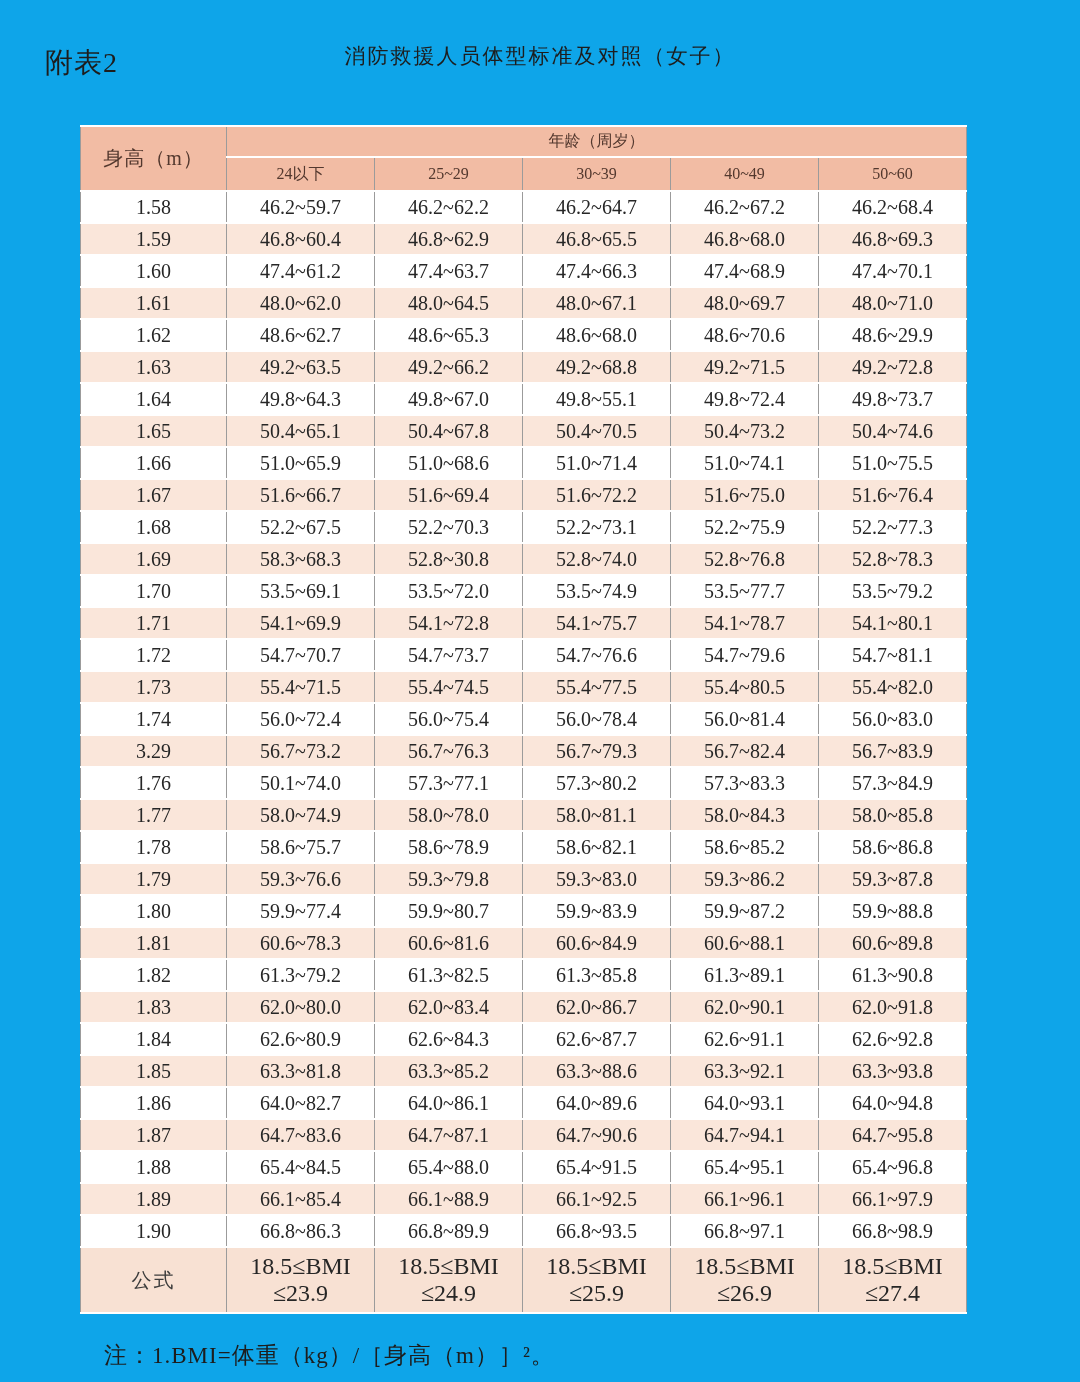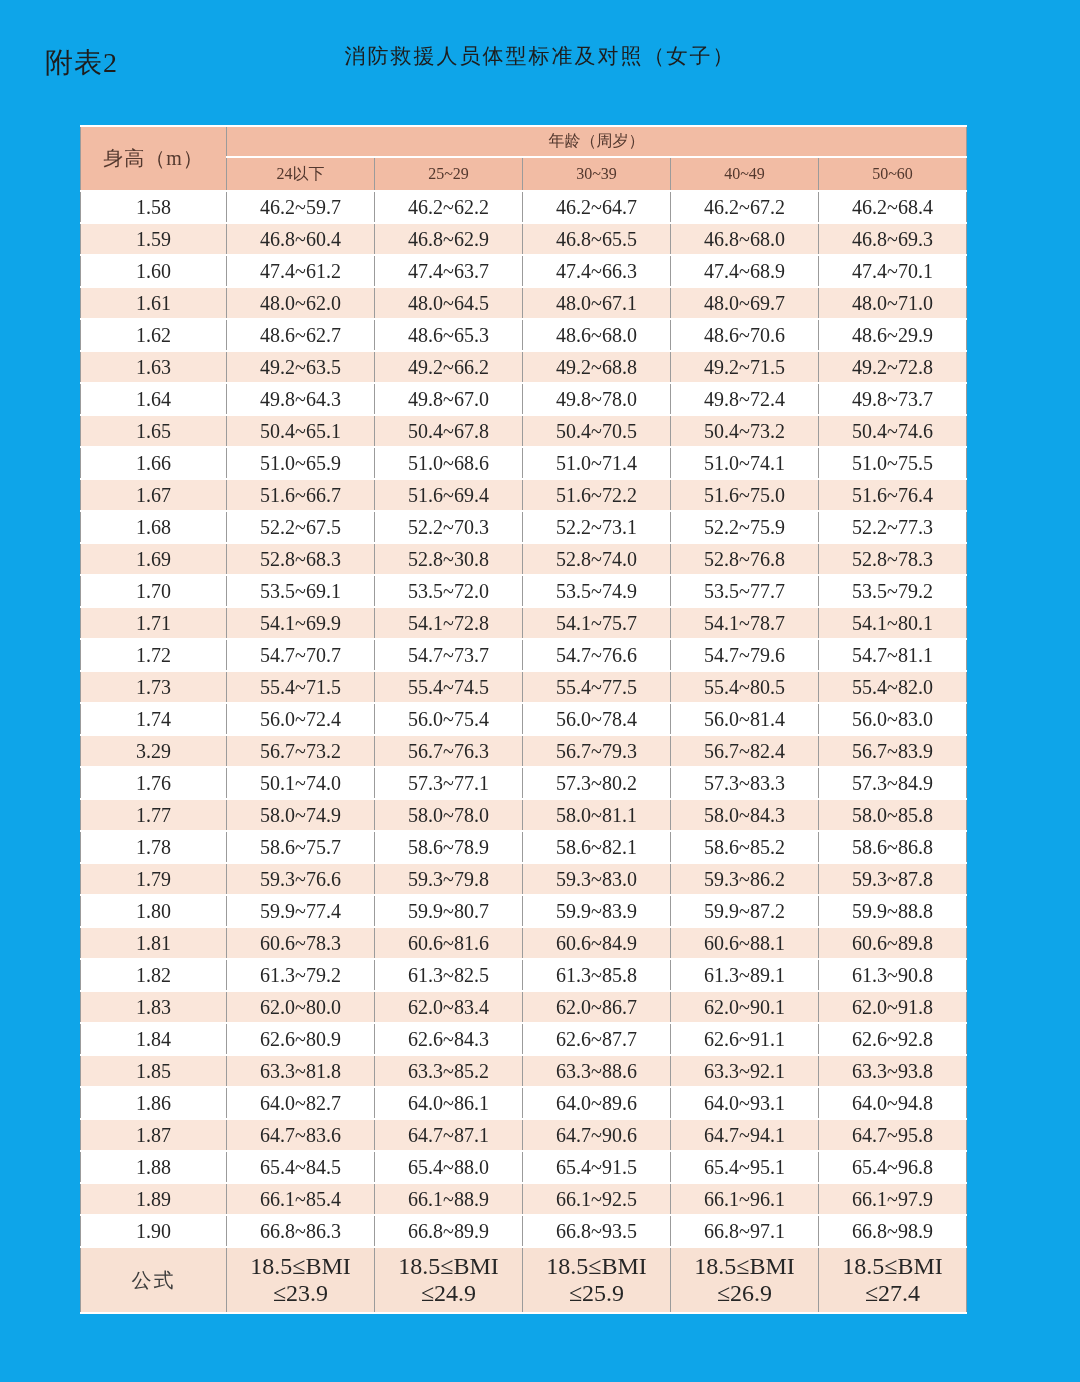--- a/index.html
+++ b/index.html
@@ -159,21 +159,21 @@
           <td>49.2~63.5</td>
           <td>49.2~66.2</td>
           <td>49.2~68.8</td>
           <td>49.2~71.5</td>
           <td>49.2~72.8</td>
         </tr>
         <tr class="data-row row-white">
           <td>1.64</td>
           <td>49.8~64.3</td>
           <td>49.8~67.0</td>
-          <td>49.8~78.0</td>
+          <td>49.8~55.1</td>
           <td>49.8~72.4</td>
           <td>49.8~73.7</td>
         </tr>
         <tr class="data-row row-pink">
           <td>1.65</td>
           <td>50.4~65.1</td>
           <td>50.4~67.8</td>
           <td>50.4~70.5</td>
           <td>50.4~73.2</td>
           <td>50.4~74.6</td>
@@ -197,21 +197,21 @@
         <tr class="data-row row-white">
           <td>1.68</td>
           <td>52.2~67.5</td>
           <td>52.2~70.3</td>
           <td>52.2~73.1</td>
           <td>52.2~75.9</td>
           <td>52.2~77.3</td>
         </tr>
         <tr class="data-row row-pink">
           <td>1.69</td>
-          <td>52.8~68.3</td>
+          <td>58.3~68.3</td>
           <td>52.8~30.8</td>
           <td>52.8~74.0</td>
           <td>52.8~76.8</td>
           <td>52.8~78.3</td>
         </tr>
         <tr class="data-row row-white">
           <td>1.70</td>
           <td>53.5~69.1</td>
           <td>53.5~72.0</td>
           <td>53.5~74.9</td>
@@ -397,14 +397,15 @@
             <div class="formula-line">≤26.9</div>
           </td>
           <td>
             <div class="formula-line">18.5≤BMI</div>
             <div class="formula-line">≤27.4</div>
           </td>
         </tr>
       </tbody>
   </table>
 
+  <div class="footnote">注：1.BMI=体重（kg）/［身高（m）］²。</div>
 
 </div>
 
 </body></html>

